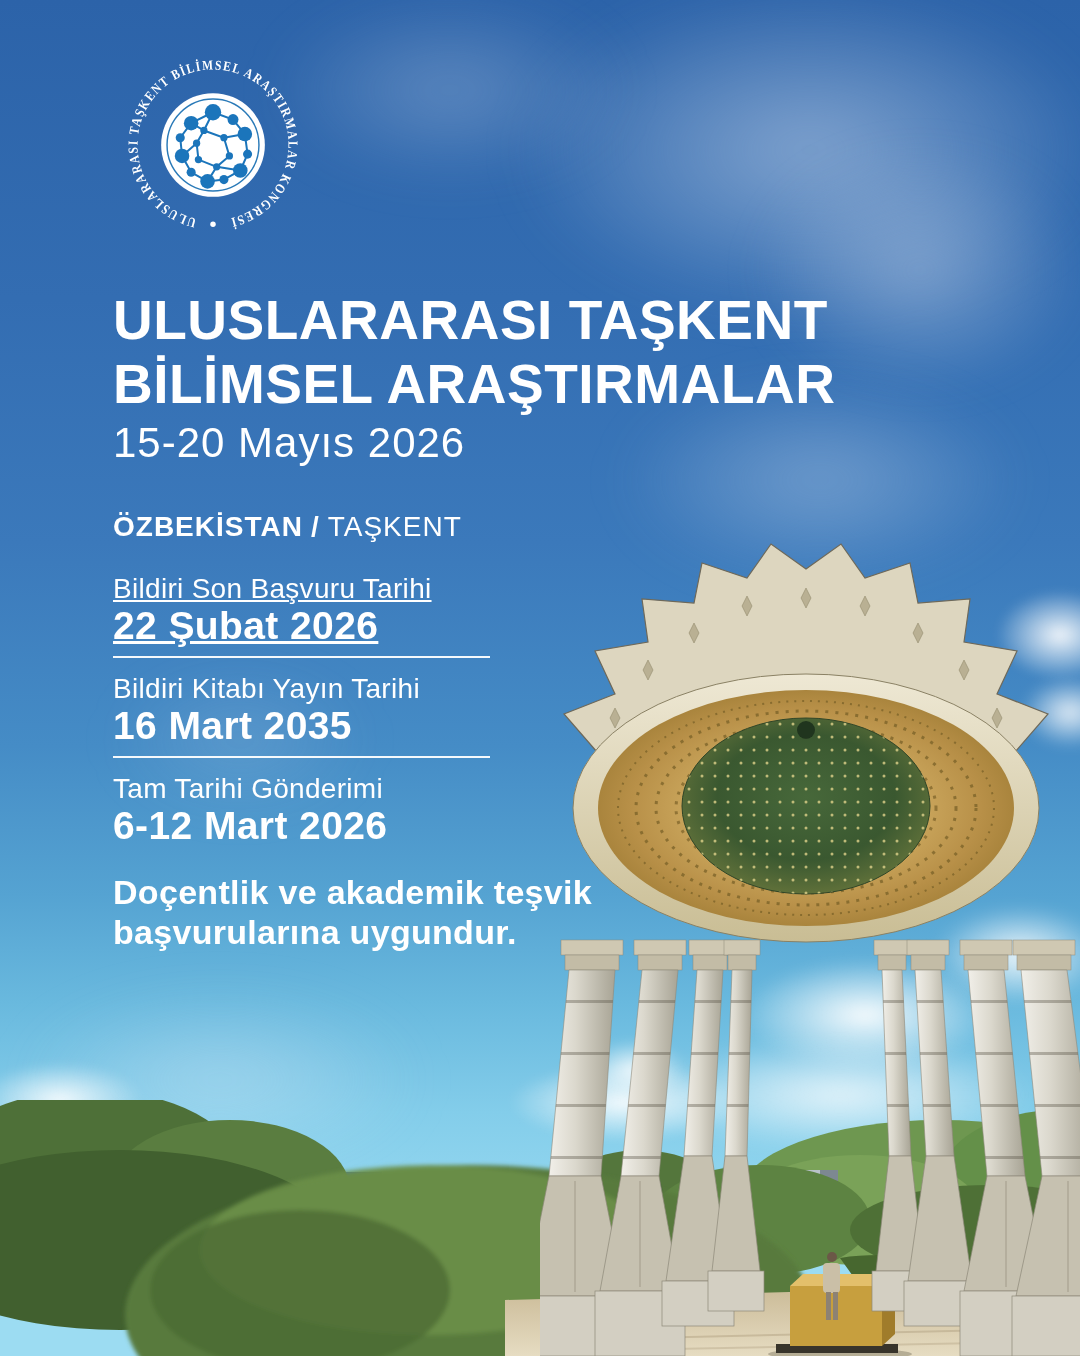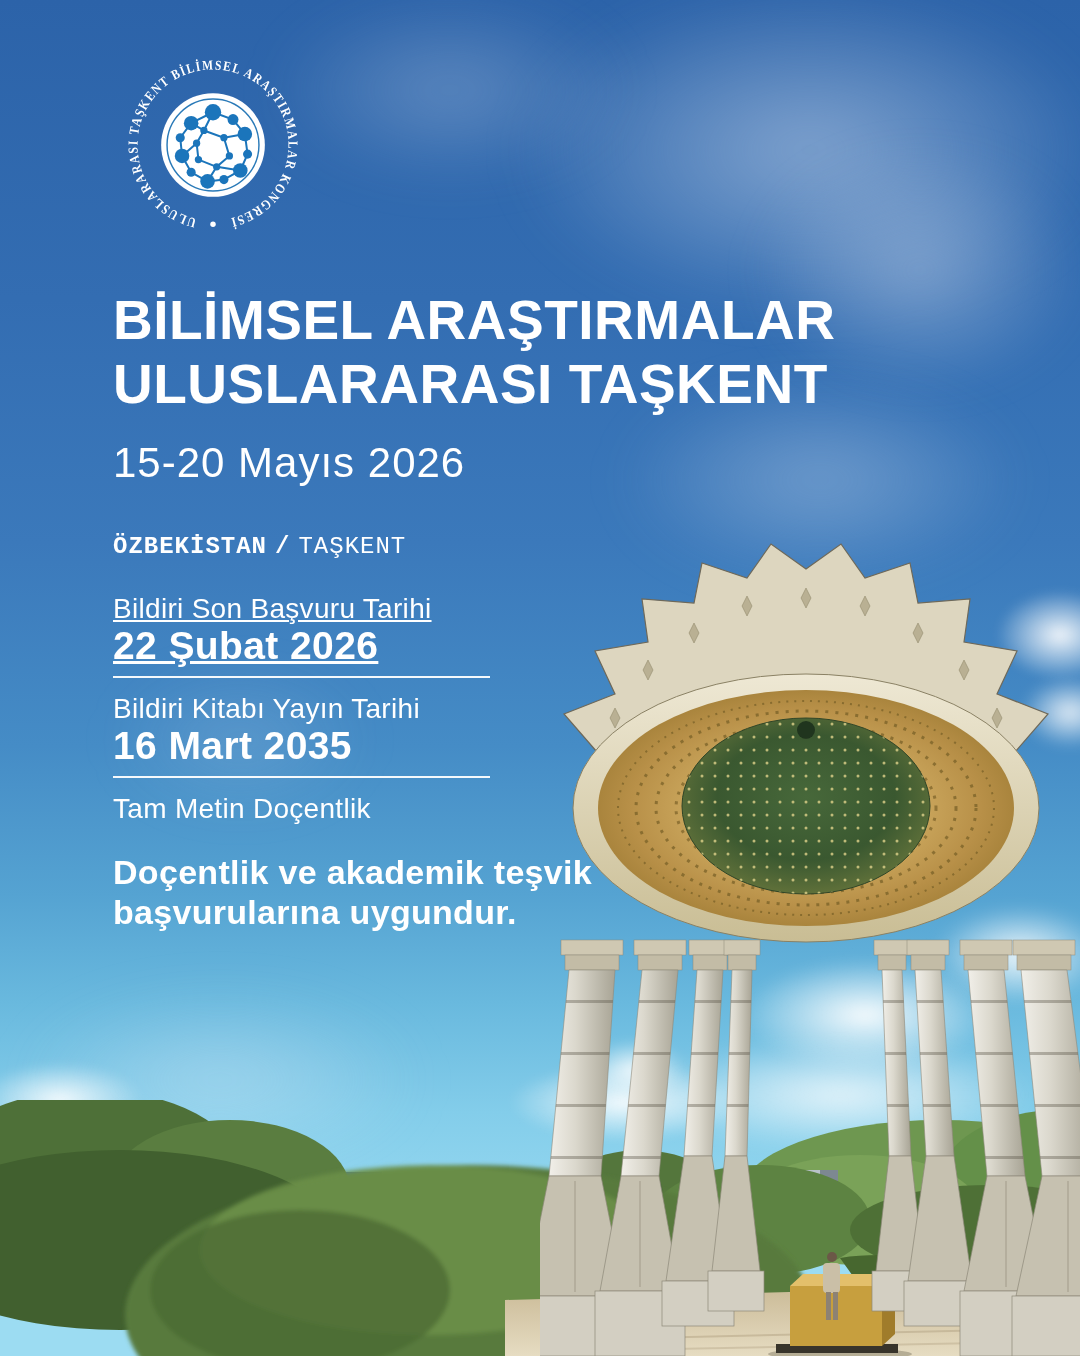--- a/index.html
+++ b/index.html
@@ -10,22 +10,22 @@
     background:linear-gradient(180deg,
       #2c63a9 0%, #336db2 22%, #3b79bb 40%, #458cc6 55%,
       #55a3d2 66%, #69b9de 74%, #83cdea 82%, #9cdcf2 92%);
   }
   .cloud{position:absolute;border-radius:50%;pointer-events:none;z-index:1;}
   .layer{position:absolute;z-index:2;}
   .monument{position:absolute;left:540px;top:536px;width:540px;height:820px;z-index:3;}
   .logo{position:absolute;left:122px;top:54px;width:182px;height:182px;z-index:10;}
   .content{position:absolute;left:113px;top:288px;width:880px;z-index:10;}
   .title-line{font-size:55px;line-height:64px;font-weight:bold;letter-spacing:.5px;}
-  .evdate{margin-top:22px;font-size:42px;line-height:50px;font-weight:normal;letter-spacing:1px;}
-  .loc{margin-top:42px;font-size:24px;line-height:34px;letter-spacing:1px;font-family:Liberation Mono, monospace;}
+  .evdate{margin-top:2px;font-size:42px;line-height:50px;font-weight:normal;letter-spacing:1px;}
+  .loc{margin-top:42px;font-size:28px;line-height:34px;letter-spacing:1px;}
   .loc .b{font-weight:bold;}
   .loc .city{font-weight:normal;margin-left:8px;}
   .loc .sep{margin-left:8px;font-weight:bold;}
   .dl{margin-top:28px;text-decoration:underline;}
   .dl-label{font-size:28px;line-height:34px;font-weight:normal;letter-spacing:.3px;}
   .dl-date{font-size:39px;line-height:40px;font-weight:bold;letter-spacing:.4px;}
   .rule{border:none;border-top:2px solid rgba(255,255,255,.95);width:377px;margin:10px 0 14px 0;}
   .note{margin-top:26px;font-size:34px;line-height:40px;font-weight:bold;letter-spacing:.3px;}
   .ringtext{font-family:"Liberation Serif",serif;font-weight:bold;fill:#fff;font-size:15px;letter-spacing:2px;}
 </style>
@@ -299,42 +299,43 @@
           <circle cx="118" cy="112" r="4"></circle>
         <circle cx="104" cy="124" r="4"></circle>
           <circle cx="84" cy="116" r="4"></circle>
           <circle cx="82" cy="98" r="4"></circle>
       </g>
     </g>
   </svg>
 
   <div class="content">
     <div>
+      <div class="title-line">ULUSLARARASI TAŞKENT</div>
       <div class="title-line">BİLİMSEL ARAŞTIRMALAR</div>
-      <div class="title-line">ULUSLARARASI TAŞKENT</div>
     </div>
 
     <div class="evdate">15-20 Mayıs 2026</div>
 
     <div class="loc">
       <span class="b">ÖZBEKİSTAN</span><span class="sep">/</span><span class="city">TAŞKENT</span>
     </div>
 
     <div class="dl">
       <div class="dl-label">Bildiri Son Başvuru Tarihi</div>
       <div class="dl-date">22 Şubat 2026</div>
     </div>
     <hr class="rule">
     <div>
       <div class="dl-label">Bildiri Kitabı Yayın Tarihi</div>
       <div class="dl-date">16 Mart 2035</div>
     </div>
     <hr class="rule">
     <div>
-      <div class="dl-label">Tam Metin Doçentlik</div>
+      <div class="dl-label">Tam Tarihi Gönderimi</div>
+      <div class="dl-date">6-12 Mart 2026</div>
     </div>
 
     <div class="note">
       <div>Doçentlik ve akademik teşvik</div>
       <div>başvurularına uygundur.</div>
     </div>
   </div>
 
 </div>
 

